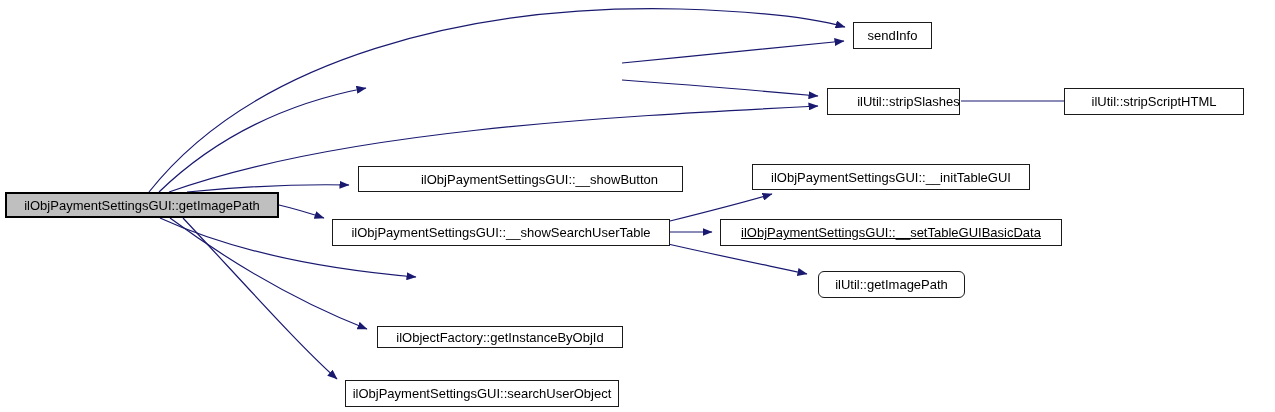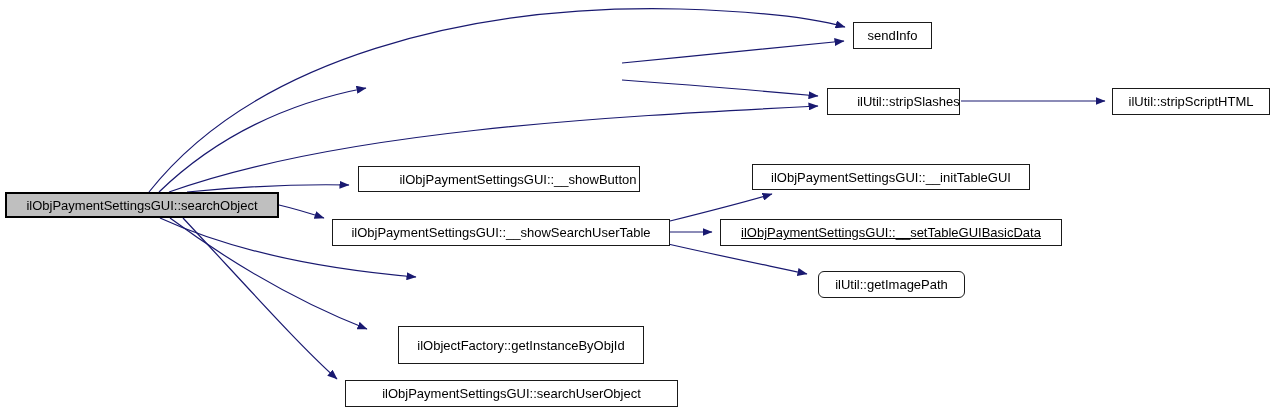--- a/index.html
+++ b/index.html
@@ -52,37 +52,37 @@
     <path class="edge" d="M170,218 C242,271 308,306 367,329" marker-end="url(#arrow)"></path>
     <path class="edge" d="M183,218 C252,292 300,346 337,379" marker-end="url(#arrow)"></path>
     <path class="edge" d="M622,63 C700,55 790,47 844,41" marker-end="url(#arrow)"></path>
     <path class="edge" d="M622,80 C692,85 762,91 818,96" marker-end="url(#arrow)"></path>
     <path class="edge" d="M961,101 L1105,101" marker-end="url(#arrow)"></path>
     <path class="edge" d="M670,221 C706,212 742,203 772,194" marker-end="url(#arrow)"></path>
     <path class="edge" d="M670,232 L712,232" marker-end="url(#arrow)"></path>
     <path class="edge" d="M668,244 C716,255 765,265 807,274" marker-end="url(#arrow)"></path>
   </svg>
 
-  <div class="node main" style="left:5px;top:192px;width:274px;height:26px;">ilObjPaymentSettingsGUI::searchObject</div>
+  <div class="node main" style="left:5px;top:192px;width:274px;height:26px;">ilObjPaymentSettingsGUI::getImagePath</div>
 
 
   <div class="node" style="left:853px;top:22px;width:79px;height:27px;">sendInfo</div>
 
   <div class="node" style="left:827px;top:88px;width:133px;height:27px;padding-left:30px;">ilUtil::stripSlashes</div>
 
-  <div class="node" style="left:1112px;top:88px;width:158px;height:27px;">ilUtil::stripScriptHTML</div>
+  <div class="node" style="left:1064px;top:88px;width:180px;height:27px;">ilUtil::stripScriptHTML</div>
 
-  <div class="node" style="left:358px;top:166px;width:282px;height:26px;padding-left:38px;">ilObjPaymentSettingsGUI::__showButton</div>
+  <div class="node" style="left:358px;top:166px;width:325px;height:26px;padding-left:38px;">ilObjPaymentSettingsGUI::__showButton</div>
 
   <div class="node" style="left:332px;top:219px;width:338px;height:27px;">ilObjPaymentSettingsGUI::__showSearchUserTable</div>
 
   <div class="node" style="left:752px;top:164px;width:278px;height:26px;">ilObjPaymentSettingsGUI::__initTableGUI</div>
 
   <div class="node" style="left:720px;top:219px;width:342px;height:27px;text-decoration:underline;">ilObjPaymentSettingsGUI::__setTableGUIBasicData</div>
 
   <div class="node" style="left:818px;top:271px;width:147px;height:27px;border-radius:6px;">ilUtil::getImagePath</div>
 
 
-  <div class="node" style="left:398px;top:326px;width:246px;height:38px;">ilObjectFactory::getInstanceByObjId</div>
+  <div class="node" style="left:377px;top:326px;width:246px;height:22px;">ilObjectFactory::getInstanceByObjId</div>
 
-  <div class="node" style="left:345px;top:380px;width:333px;height:27px;">ilObjPaymentSettingsGUI::searchUserObject</div>
+  <div class="node" style="left:345px;top:380px;width:274px;height:27px;">ilObjPaymentSettingsGUI::searchUserObject</div>
 
 </div>
 
 </body></html>

